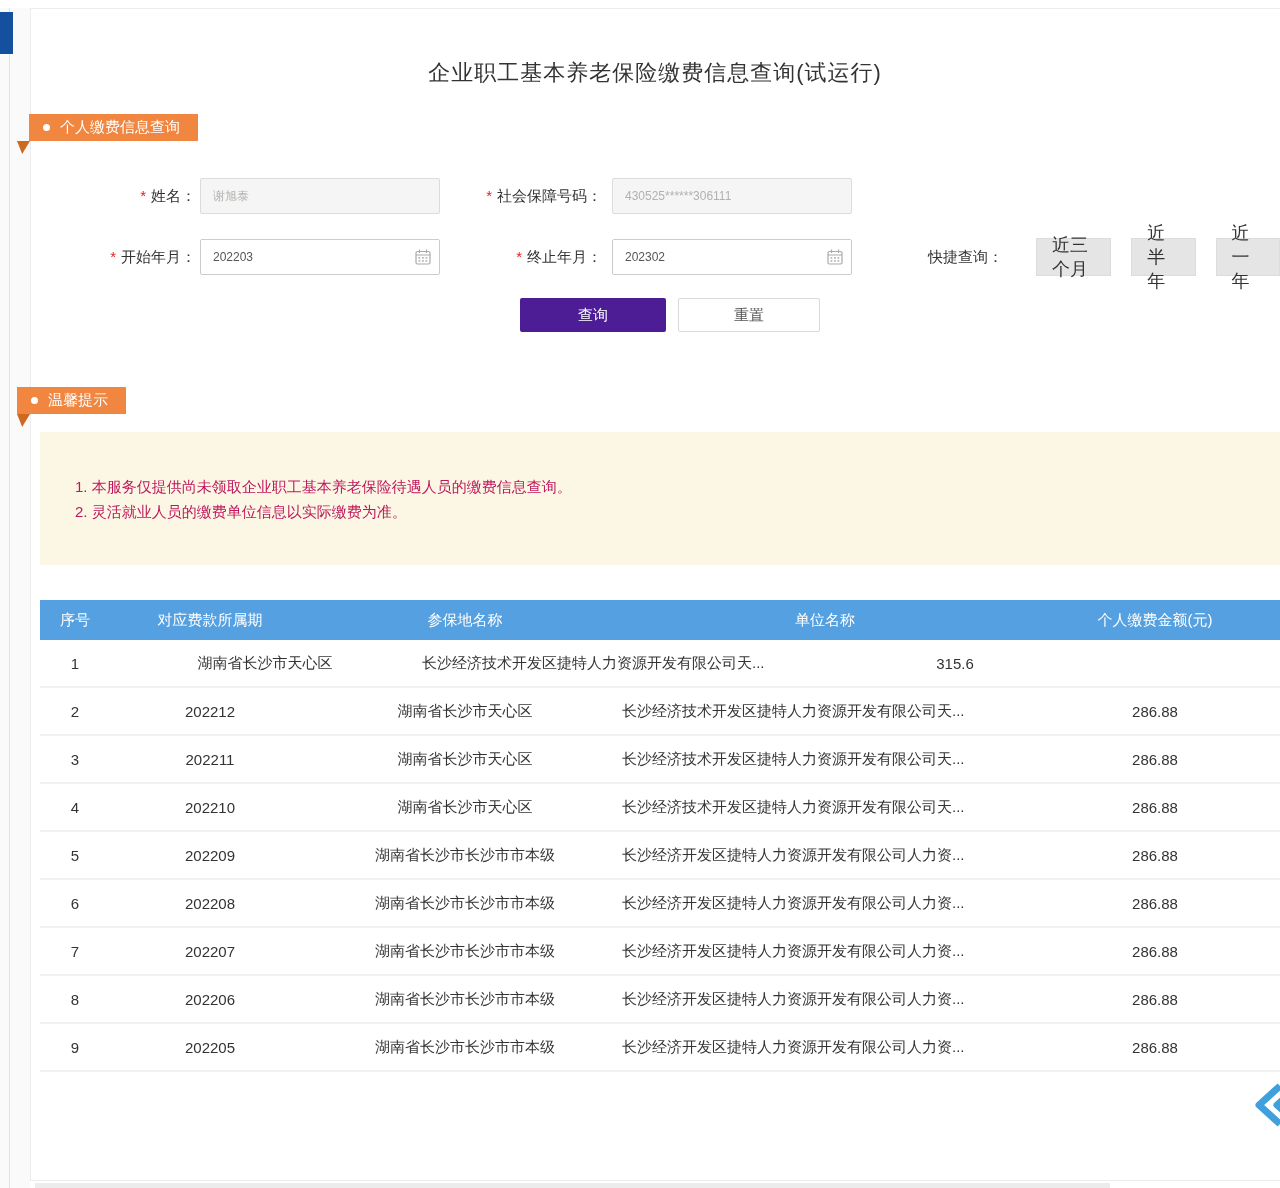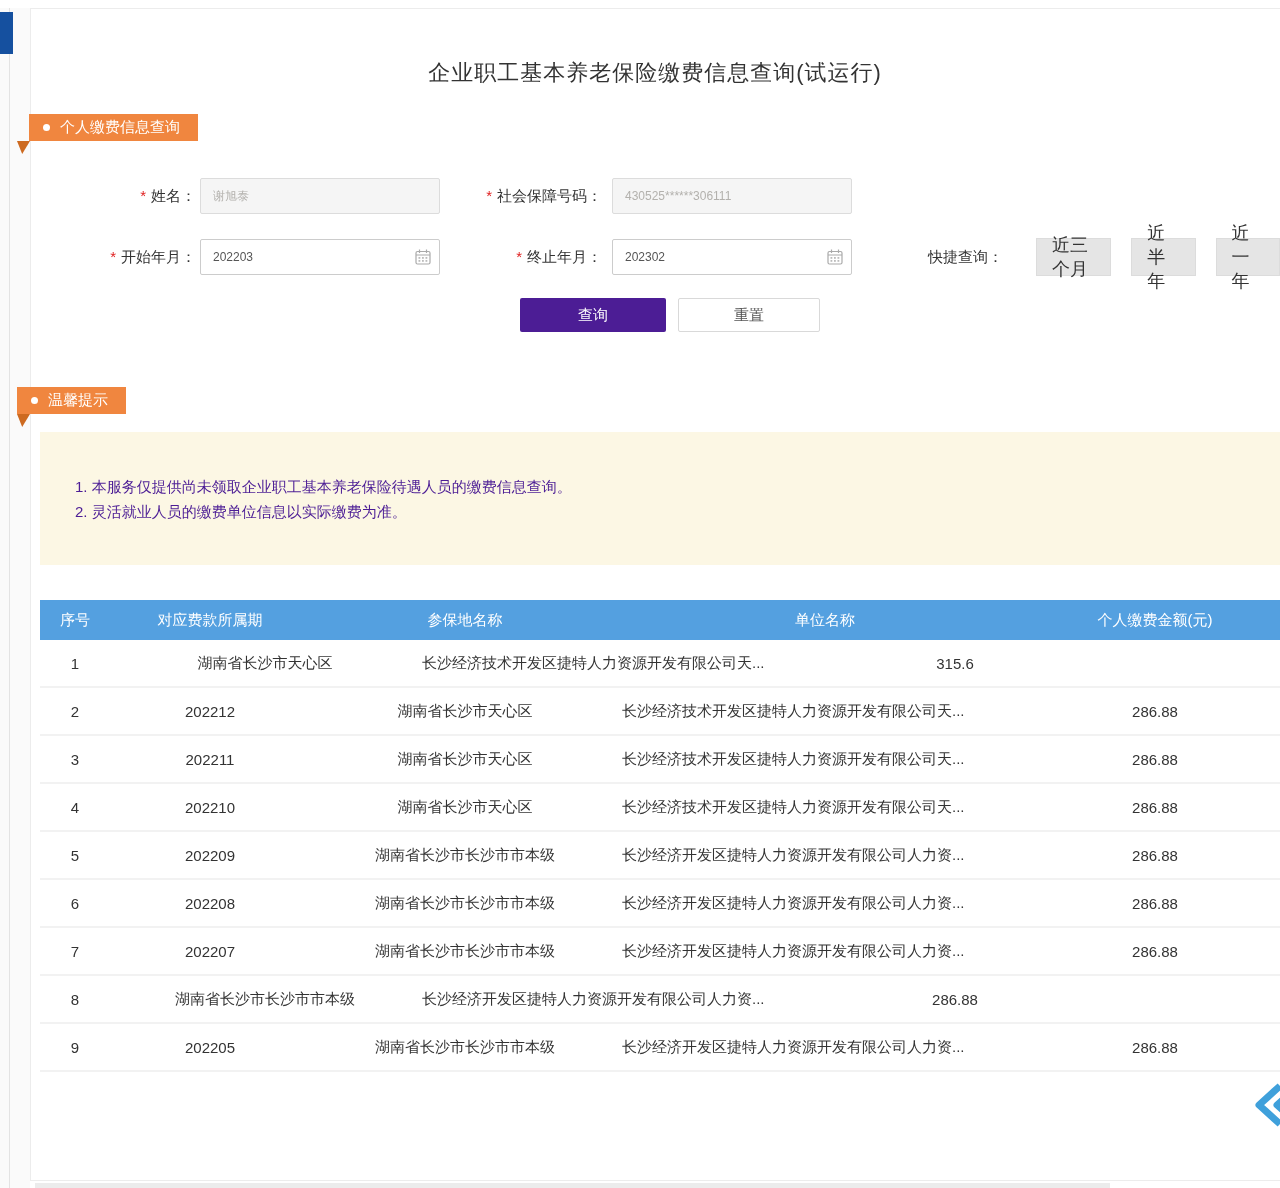--- a/index.html
+++ b/index.html
@@ -44,21 +44,21 @@
     margin-left:20px; }
 
   .btn { height:34px; font-size:15px; border-radius:2px; cursor:pointer;
     display:flex; align-items:center; justify-content:center; }
   .btn-primary { width:146px; background:#4c1d95; color:#fff; border:none; }
   .btn-plain { width:142px; background:#fff; color:#555; border:1px solid #d9d9d9; }
 
   
   .notice { left:40px; top:432px; width:1240px; height:133px; background:#fcf7e4;
     padding:42px 0 0 35px; }
-  .notice p { font-size:15px; color:#4c1d95; line-height:25px; }
+  .notice p { font-size:15px; color:#be185d; line-height:25px; }
 
   
   .tbl { left:40px; top:600px; width:1240px; }
   .tr { display:flex; width:100%; }
   .tr.head { background:#54a0e0; color:#fff; height:40px; }
   .tr.body-row { background:#fff; height:48px; border-bottom:2px solid #f2f2f2;
     color:#333; }
   .td { display:flex; align-items:center; justify-content:center; font-size:15px;
     overflow:hidden; white-space:nowrap; }
   .c0 { width:70px; } .c1 { width:200px; } .c2 { width:310px; }
@@ -213,20 +213,21 @@
   </div>
   <div class="tr body-row">
     <div class="td c0">7</div>
     <div class="td c1">202207</div>
     <div class="td c2">湖南省长沙市长沙市市本级</div>
     <div class="td c3">长沙经济开发区捷特人力资源开发有限公司人力资...</div>
     <div class="td c4">286.88</div>
   </div>
   <div class="tr body-row">
     <div class="td c0">8</div>
+    <div class="td c1">202206</div>
     <div class="td c2">湖南省长沙市长沙市市本级</div>
     <div class="td c3">长沙经济开发区捷特人力资源开发有限公司人力资...</div>
     <div class="td c4">286.88</div>
   </div>
   <div class="tr body-row">
     <div class="td c0">9</div>
     <div class="td c1">202205</div>
     <div class="td c2">湖南省长沙市长沙市市本级</div>
     <div class="td c3">长沙经济开发区捷特人力资源开发有限公司人力资...</div>
     <div class="td c4">286.88</div>

